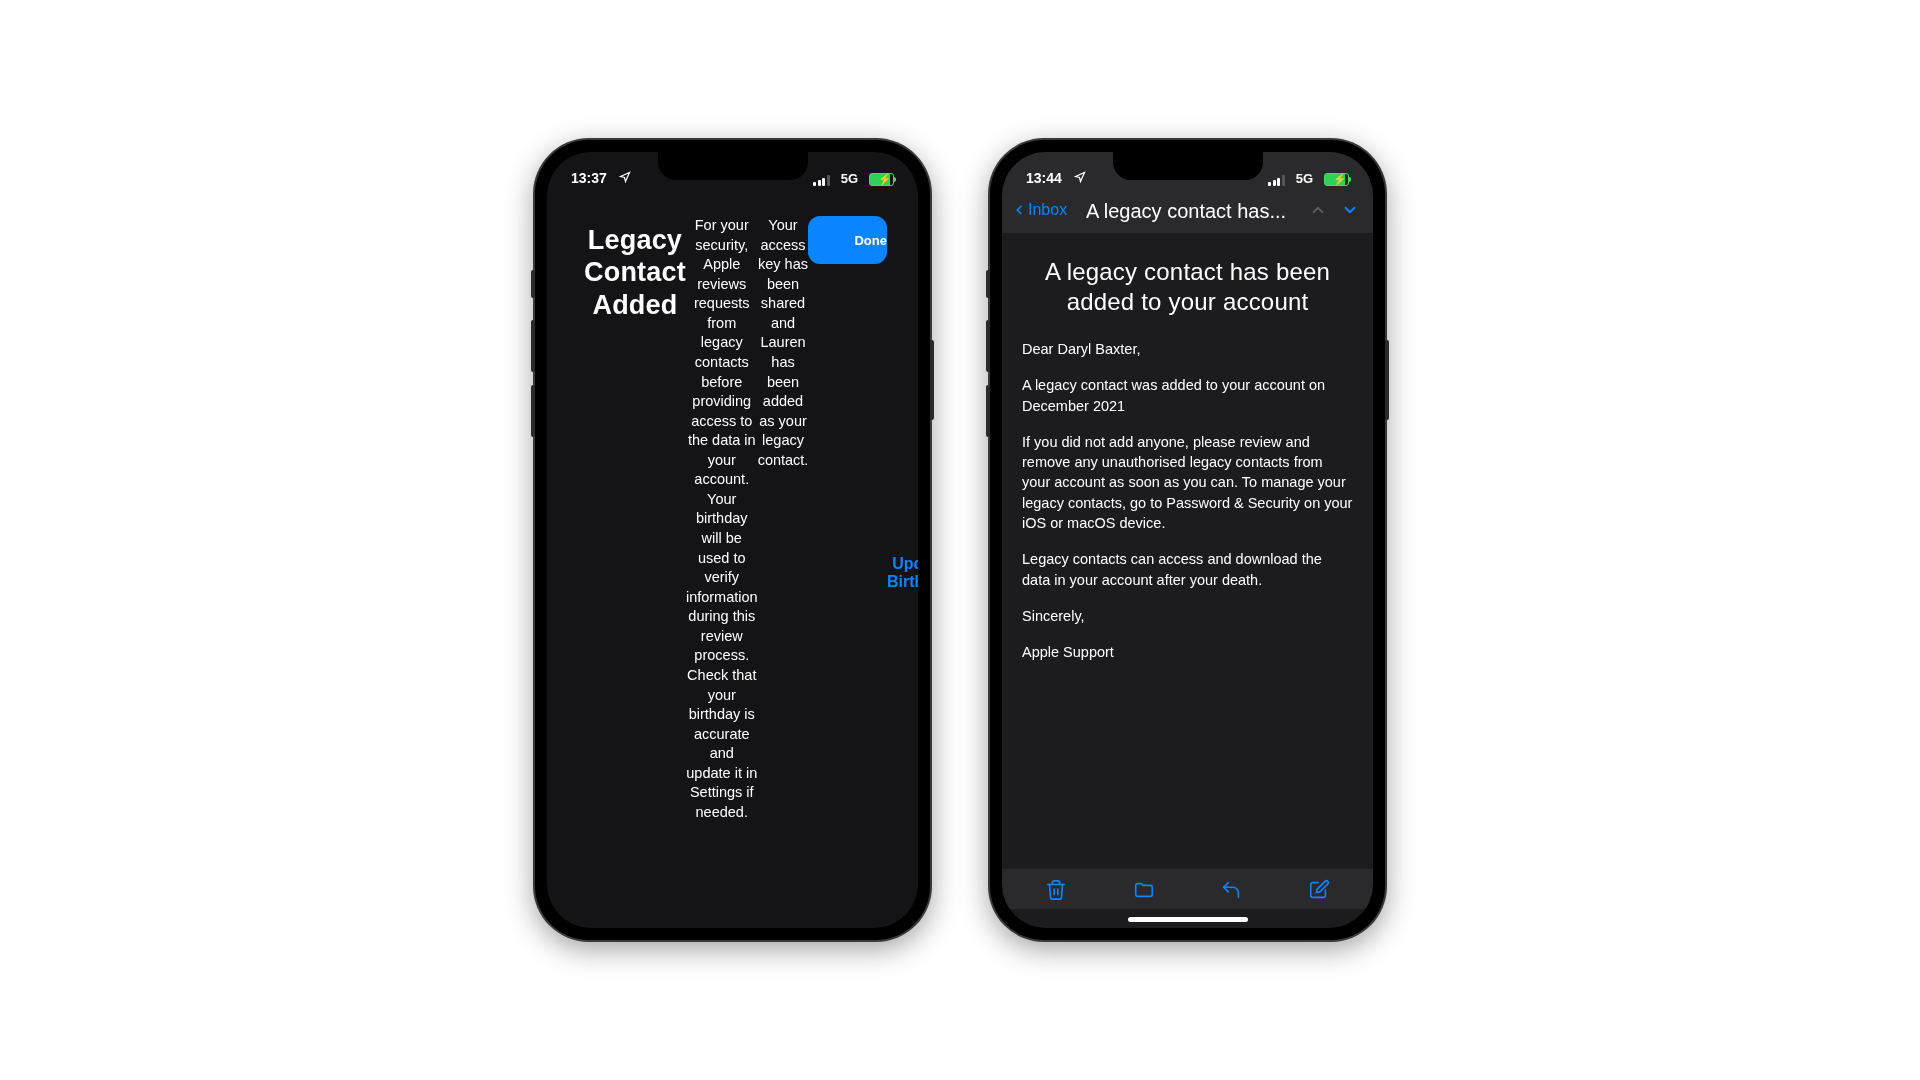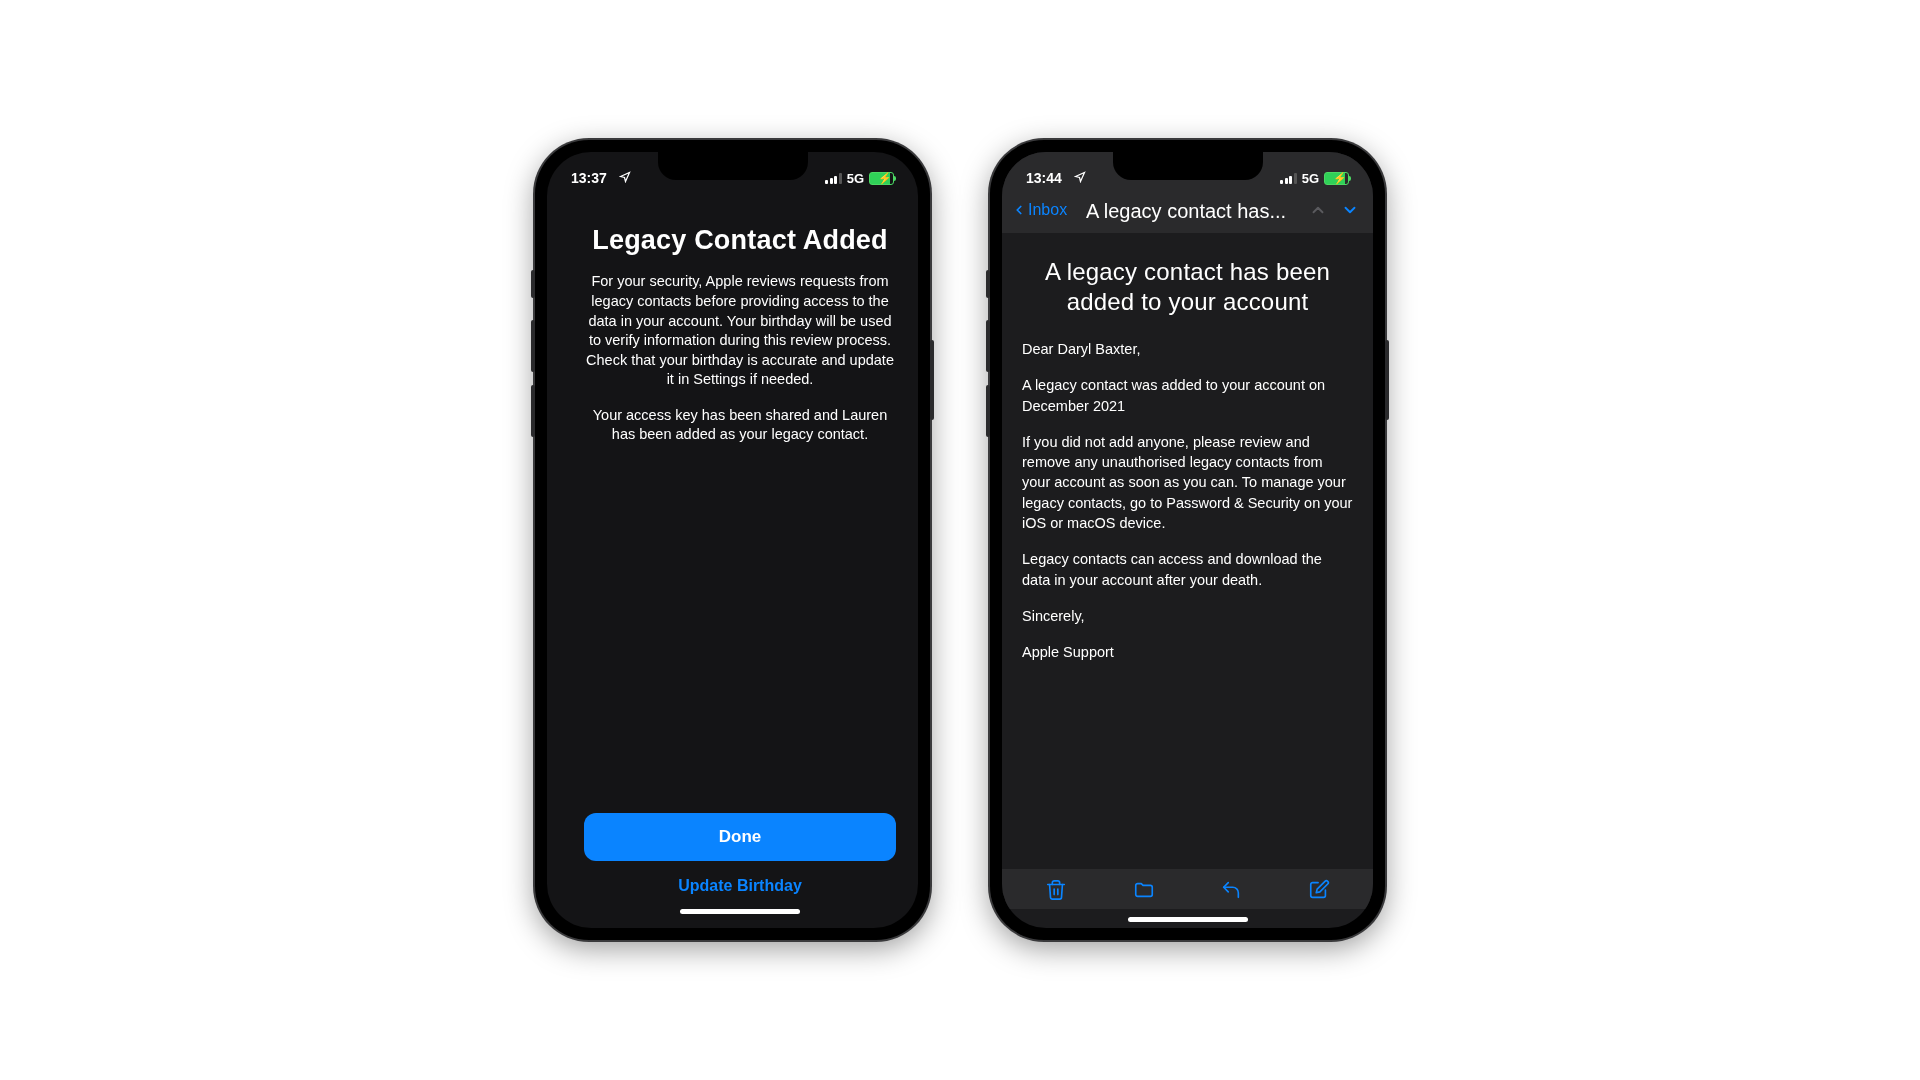--- a/index.html
+++ b/index.html
@@ -59,21 +59,21 @@
   .status-bar {
     height: 46px;
     display: flex;
     justify-content: space-between;
     align-items: center;
     padding: 6px 24px 0;
     font-size: 14px;
     font-weight: 600;
   }
   .status-left { display: flex; align-items: center; gap: 12px; }
-  .status-right { display: flex; align-items: center; gap: 5px; }
+  .status-right { display: flex; align-items: flex-end; gap: 11px; }
   .sig-bars { display: flex; align-items: flex-end; gap: 1.5px; height: 11px; }
   .sig-bars span { width: 3px; background: #fff; border-radius: 1px; }
   .sig-bars span:nth-child(1){height:4px}
   .sig-bars span:nth-child(2){height:6px}
   .sig-bars span:nth-child(3){height:8px}
   .sig-bars span:nth-child(4){height:11px; background:#555}
   .battery {
     width: 25px; height: 13px;
     border: 1px solid #4cd964; border-radius: 3px;
     position: relative;
@@ -82,21 +82,21 @@
   .battery::after {
     content:""; position:absolute; right:-3px; top:3px;
     width:2px; height:5px; background:#4cd964; border-radius:0 2px 2px 0;
   }
   .bolt { position:absolute; left:8px; top:-1px; color:#fff; font-size:11px; }
 
   
   .settings-body {
     flex: 1;
     display: flex;
-    flex-direction: column;
+    flex-direction: row;
     padding: 18px 22px 8px;
     text-align: center;
     margin-left: 15px;
   }
   .page-title {
     font-size: 27px;
     font-weight: 700;
     line-height: 1.2;
     margin: 8px 0 16px;
     letter-spacing: 0.2px;
@@ -105,27 +105,28 @@
     font-size: 14.5px;
     line-height: 1.35;
     color: #ffffff;
     font-weight: 400;
     margin-bottom: 16px;
   }
   .spacer-grow { flex: 1; }
   .primary-btn {
     background: #0a84ff;
     color: #fff;
-    font-size: 17px;
+    font-size: 13px;
     font-weight: 600;
     border: none;
     border-radius: 12px;
     height: 48px;
     width: 100%;
     cursor: pointer;
+    padding-left: 46px;
   }
   .link-btn {
     background: none;
     border: none;
     color: #0a84ff;
     font-size: 16px;
     font-weight: 600;
     padding: 16px 0 6px;
     cursor: pointer;
   }

